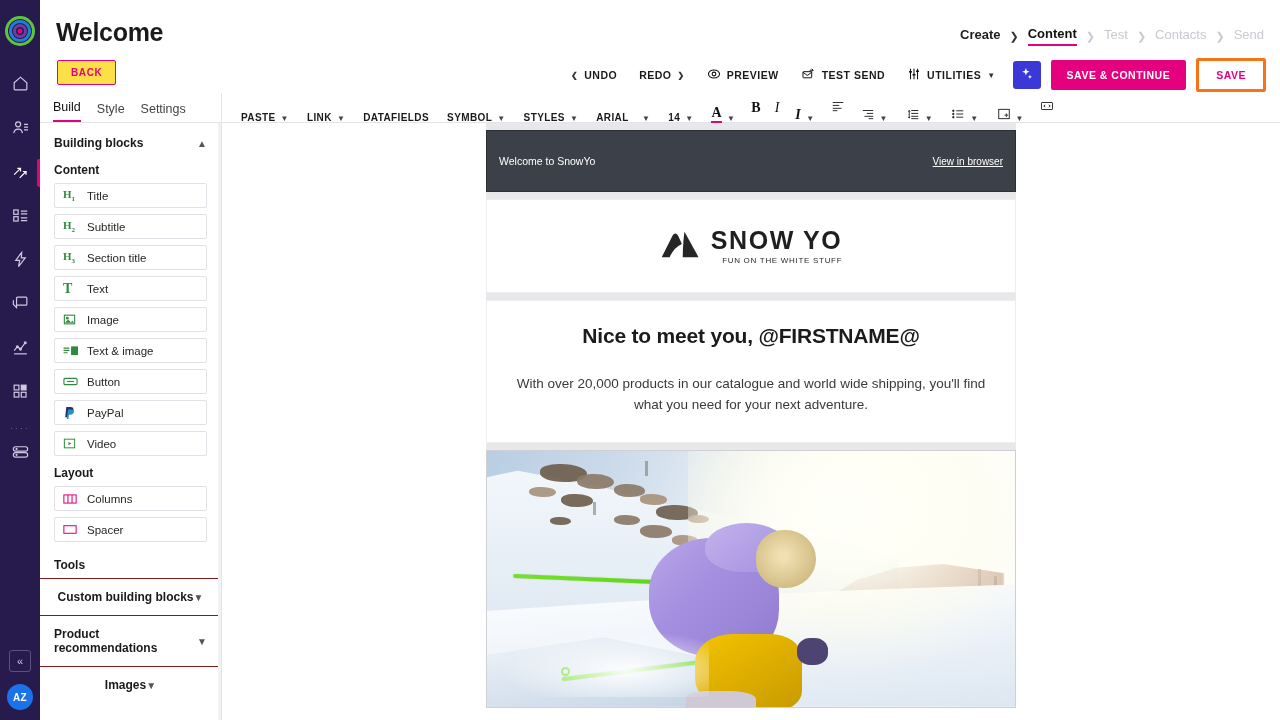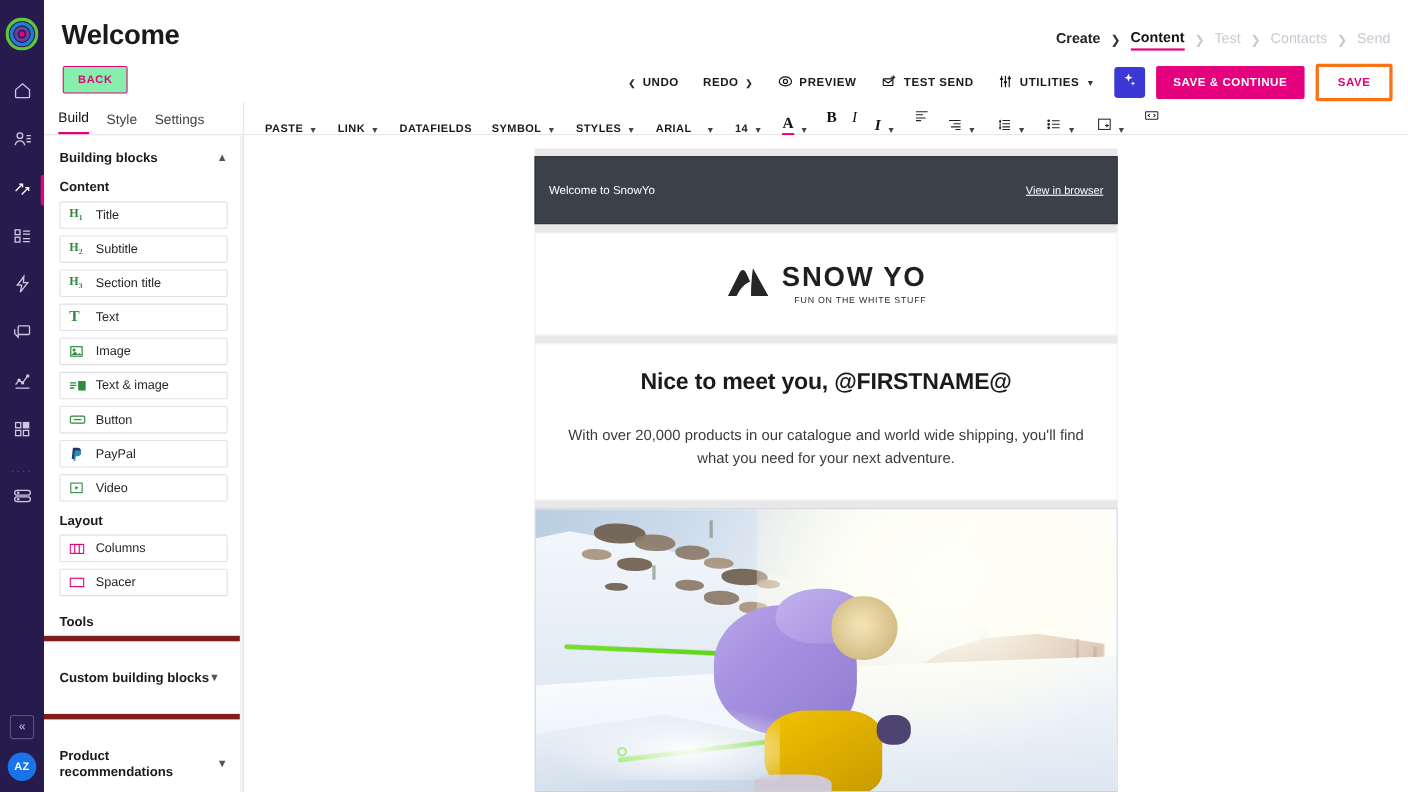--- a/index.html
+++ b/index.html
@@ -48,21 +48,21 @@
   .main { flex: 1; display: flex; flex-direction: column; height: 720px; position: relative; }
 
   
   .topbar { height: 93px; background: #fff; position: relative; flex: 0 0 93px; }
   .page-title {
     position: absolute; left: 16px; top: 18px;
     font-size: 25px; font-weight: bold; color: #1a1a1a; letter-spacing: -0.3px;
   }
   .back-btn {
     position: absolute; left: 17px; top: 60px;
-    border: 1px solid #e5007d; color: #e5007d; background: #86efac;
+    border: 1px solid #e5007d; color: #e5007d; background: #fde047;
     font-size: 10px; font-weight: bold; letter-spacing: .6px;
     padding: 6px 13px; border-radius: 2px; cursor: pointer;
     font-family: "Liberation Sans", sans-serif;
   }
   .breadcrumb {
     position: absolute; right: 16px; top: 26px;
     display: flex; align-items: center; gap: 9px; font-size: 13px;
   }
   .crumb { color: #c9c9d1; cursor: pointer; padding-bottom: 3px; }
   .crumb.done { color: #222; font-weight: bold; }
@@ -123,22 +123,22 @@
   .block {
     margin: 0 14px 6px 14px; height: 25px;
     border: 1px solid #e0e0e6; border-radius: 2px; background: #fff;
     display: flex; align-items: center; gap: 8px; padding-left: 8px; cursor: pointer;
   }
   .block .bi { width: 16px; display: flex; align-items: center; }
   .block .bl { font-size: 11.5px; color: #262626; }
   .hsym { color: #2e8b3d; font-weight: bold; font-size: 11px; font-family: "Liberation Serif", serif; }
   .hsym sub { font-size: 7px; }
   .collapsible {
-    border-top: 5px solid #7f1d1d;
-    padding: 26px 14px; display: flex; align-items: center; justify-content: flex-start;
+    border-top: 1px solid #7f1d1d;
+    padding: 11px 14px; display: flex; align-items: center; justify-content: center;
     cursor: pointer;
   }
   .collapsible span.t { font-size: 12px; font-weight: bold; color: #1a1a1a; }
   .collapsible span.c { font-size: 10px; color: #555; }
   .panel-track {
     position: absolute; right: 0px; top: 0; width: 3px; height: 100%; background: #f2f2f5;
   }
 
   
   .editor { flex: 1; display: flex; flex-direction: column; min-width: 0; }
@@ -158,21 +158,21 @@
   .ital-i { font-size: 14px; font-style: italic; font-family: "Liberation Serif", serif; color: #111; }
   .colorA {
     font-family: "Liberation Serif", serif; font-size: 14px; color: #111;
     border-bottom: 2.5px solid #e5007d; line-height: 1; padding-bottom: 1px;
   }
   .fontname { min-width: 72px; }
 
   
   .canvas {
     flex: 1; background: #ffffff; overflow: hidden; position: relative;
-    display: flex; justify-content: center; align-items: flex-end;
+    display: flex; justify-content: center;
   }
   .email { width: 530px; position: relative; }
 
   .eblock { position: relative; }
   .eblock .spacer-strip { height: 7px; background: #e8e8ea; }
   .preheader {
     background: #3c4049; border: 1px solid #2b2f36; height: 62px;
     display: flex; align-items: center; justify-content: space-between;
     padding: 0 12px; color: #fff; font-size: 10.5px;
   }

